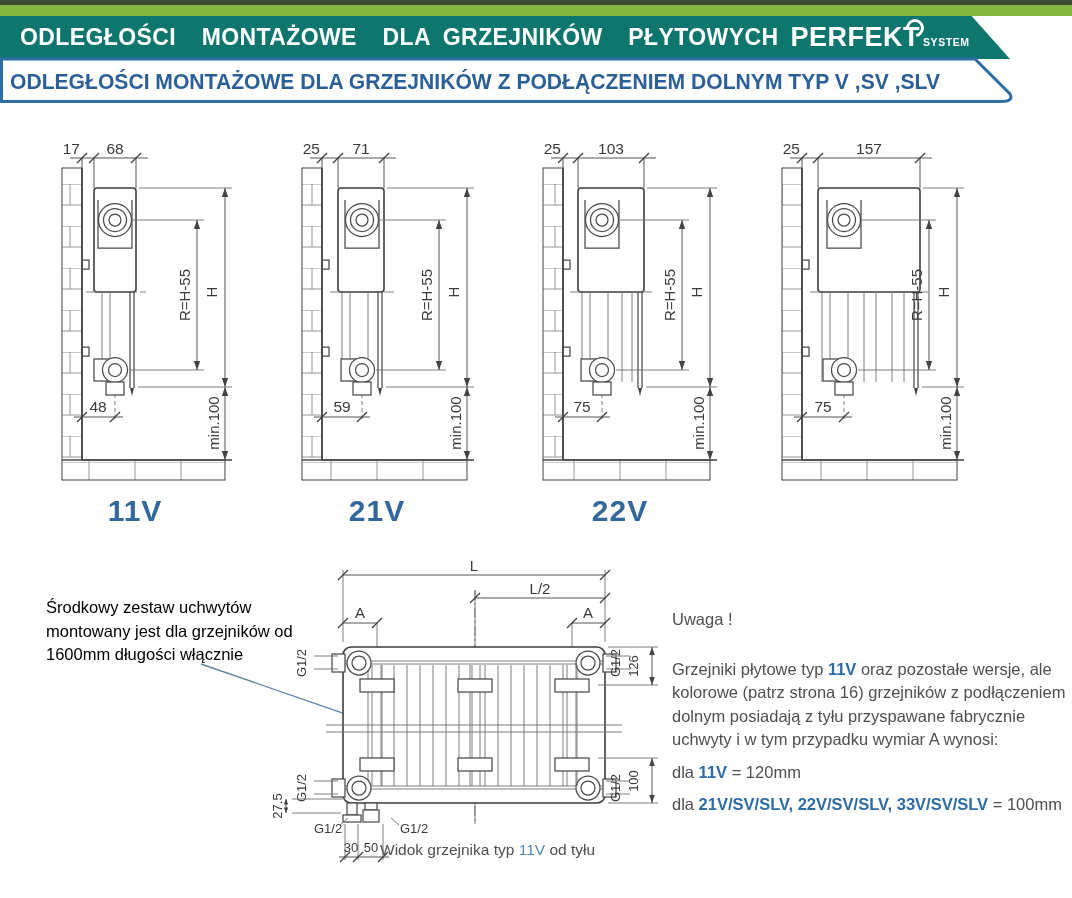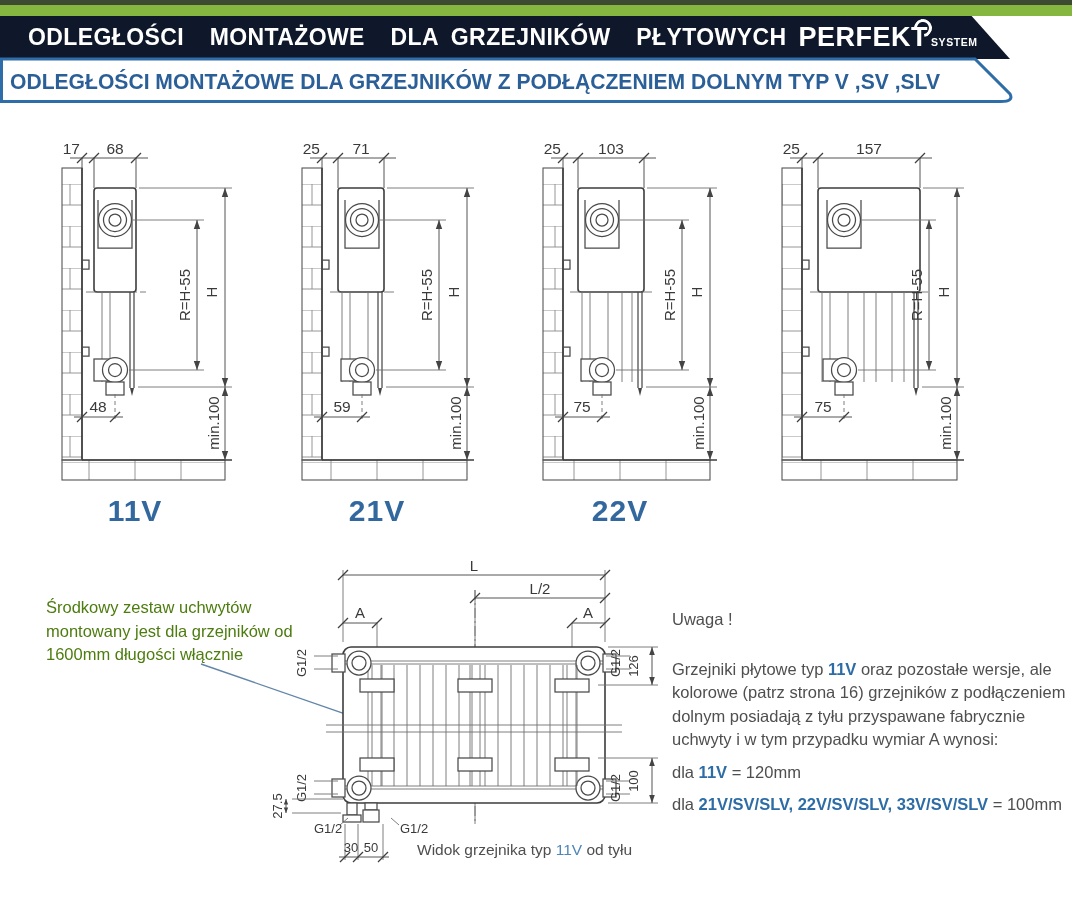--- a/index.html
+++ b/index.html
@@ -1,23 +1,23 @@
 <!DOCTYPE html>
 <html><head>
 <meta charset="utf-8">
 <style>
   html,body{margin:0;padding:0;background:#fff;}
   .page{position:relative;width:1072px;height:898px;background:#fff;overflow:hidden;
         font-family:"Liberation Sans",sans-serif;}
   
   .strip-dark{position:absolute;left:0;top:0;width:1072px;height:5px;background:#3c4a33;}
   .strip-green{position:absolute;left:0;top:5px;width:1072px;height:11px;background:#85b740;}
-  .banner{position:absolute;left:0;top:16px;width:1010px;height:43px;background:#0f172a;
+  .banner{position:absolute;left:0;top:16px;width:1010px;height:43px;background:#0f766e;
           clip-path:polygon(0 0,96.2% 0,100% 100%,0 100%);
-          display:flex;align-items:center;padding-left:28px;box-sizing:border-box;}
+          display:flex;align-items:center;padding-left:20px;box-sizing:border-box;}
   .banner-title{color:#fff;font-size:23px;font-weight:bold;letter-spacing:.4px;word-spacing:6px;white-space:pre;}
   .logo{display:flex;align-items:baseline;margin-left:12px;color:#fff;}
   .logo-brand{font-size:27px;font-weight:800;letter-spacing:.5px;}
   .logo-ring{display:inline-block;width:12px;height:12px;border:3.5px solid #fff;
              border-bottom-color:transparent;border-radius:50%;transform:rotate(35deg);
              align-self:flex-start;margin:-3px 0 0 -14px;}
   .logo-sub{font-size:10.5px;font-weight:600;letter-spacing:.6px;margin-left:-1px;text-align:right;}
   .subbanner{position:absolute;left:0;top:57px;width:1020px;height:47px;}
   
   .diag{position:absolute;top:142px;width:230px;height:345px;}
@@ -29,24 +29,24 @@
   .tn{fill:none;stroke:#6f6f6f;stroke-width:.9;}
   .dl{fill:none;stroke:#555;stroke-width:1;}
   .sl{fill:none;stroke:#3f3f3f;stroke-width:1.3;}
   .ar{fill:#444;stroke:none;}
   .dt{font-size:15.5px;fill:#3a3a3a;}
   .dr{font-size:15px;fill:#3a3a3a;}
   .ds{font-size:13px;fill:#3a3a3a;}
   .wfill{fill:#fff;}
   
   .note-left{position:absolute;left:46px;top:596px;width:272px;
-             font-size:16.5px;line-height:23.5px;color:#4d7c0f;}
+             font-size:16.5px;line-height:23.5px;color:#000000;}
   .rear{position:absolute;left:268px;top:552px;width:410px;height:330px;}
   .leader{position:absolute;left:195px;top:650px;width:290px;height:118px;}
-  .caption{position:absolute;left:417px;top:841px;font-size:15.5px;color:#4f4f4f;}
+  .caption{position:absolute;left:380px;top:841px;font-size:15.5px;color:#4f4f4f;}
   .caption .bl2{color:#4d86b8;}
   .note-right{position:absolute;left:672px;top:596px;width:398px;
               font-size:16.5px;line-height:23.5px;color:#4f4f4f;}
   .nr-title{margin:12px 0 26px 0;}
   .nr-line{margin-top:9px;}
   .bl{color:#2e6ca6;font-weight:bold;}
 </style>
 </head>
 <body>
 

